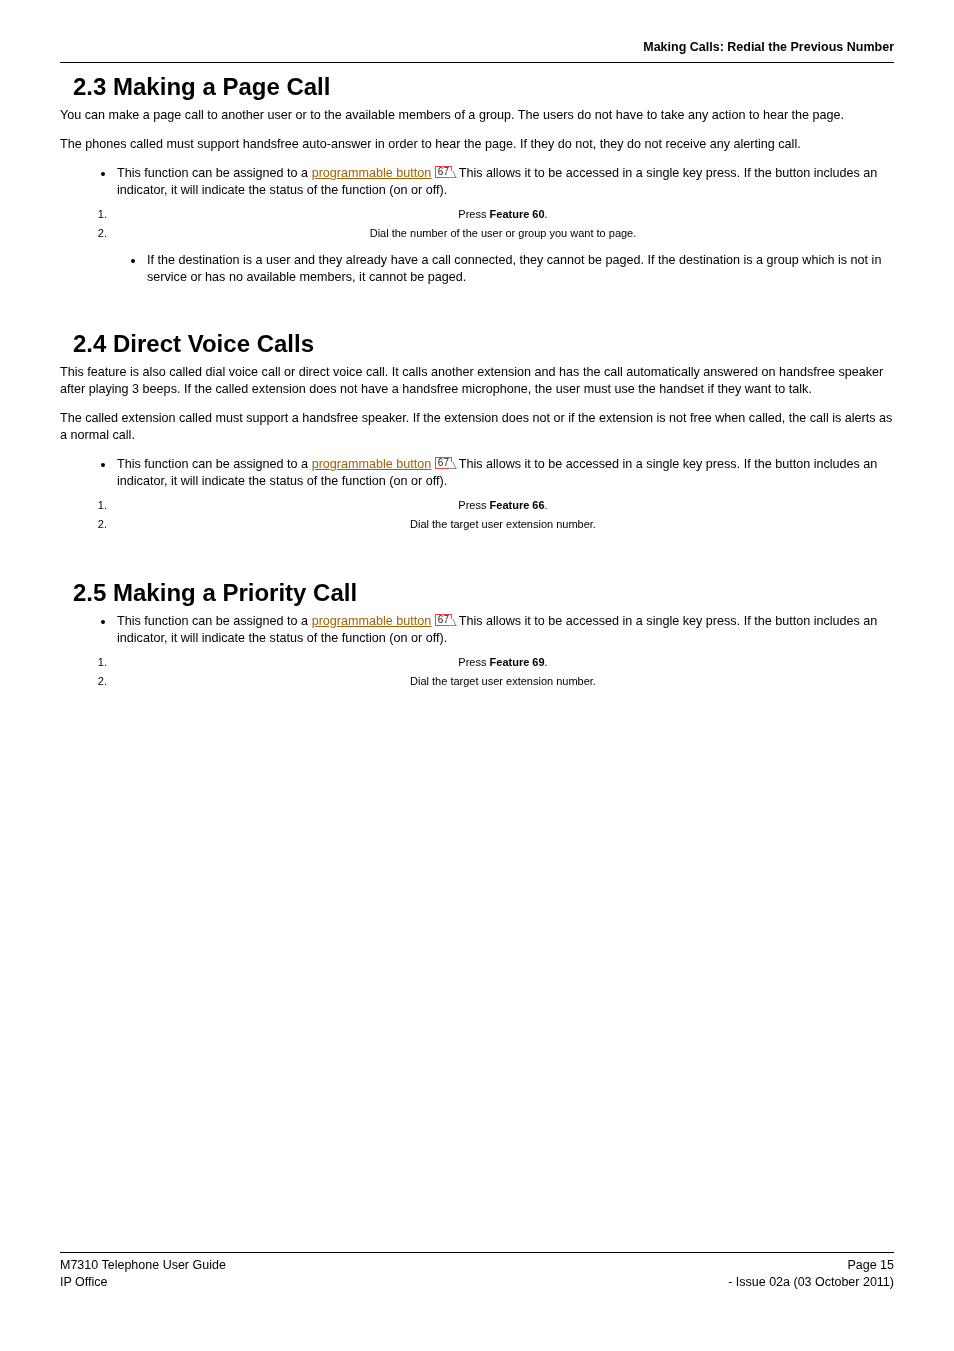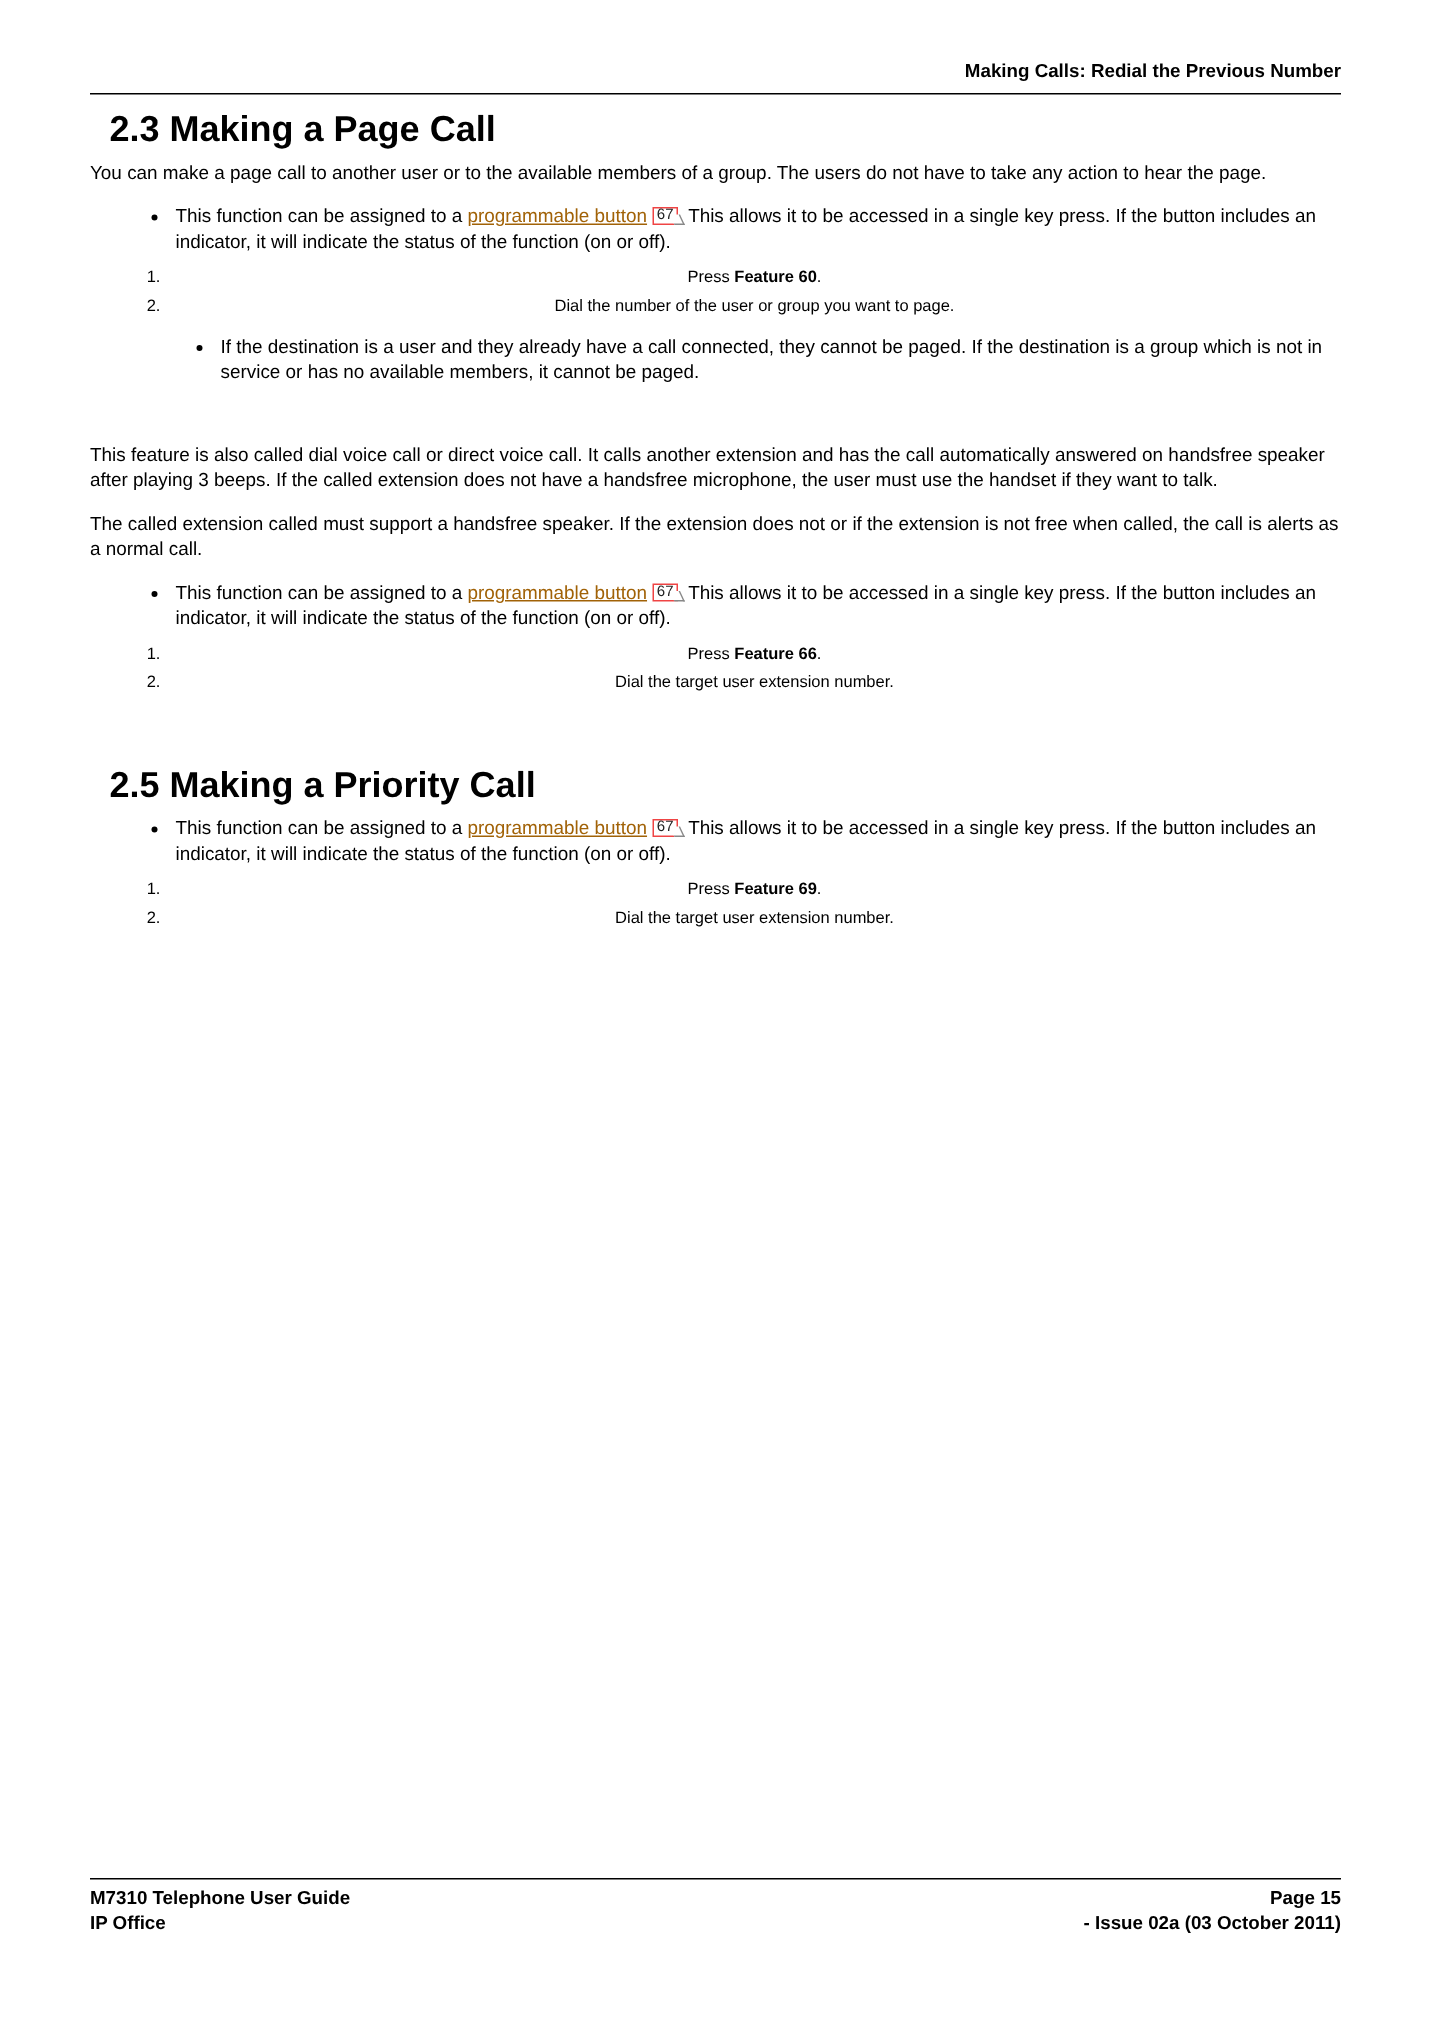--- a/index.html
+++ b/index.html
@@ -96,34 +96,35 @@
     bottom: 60px;
   }
   .footer-rule {
     border-top: 1.5px solid #000;
     margin-bottom: 4px;
   }
   .footer-row {
     display: flex;
     justify-content: space-between;
     font-size: 12.5px;
-    font-weight: bold;
+    font-weight: normal;
     line-height: 1.35;
   }
 </style>
 </head>
 <body>
 
 <div class="page">
 
   <div class="breadcrumb">Making Calls: Redial the Previous Number</div>
   <div class="top-rule"></div>
 
   <h2>2.3 Making a Page Call</h2>
   <p class="body">You can make a page call to another user or to the available members of a group. The users do not have to take any action to hear the page.</p>
+  <p class="body">The phones called must support handsfree auto-answer in order to hear the page. If they do not, they do not receive any alerting call.</p>
 
   <ul class="bul">
     <li>
       <span>This function can be assigned to a </span><a href="#" class="link">programmable button</a>
       <span class="pageref">67</span><span>. This allows it to be accessed in a single key press. If the button includes an indicator, it will indicate the status of the function (on or off).</span>
     </li>
   </ul>
 
   <ol class="steps">
     <li>
@@ -131,20 +132,21 @@
     </li>
     <li>Dial the number of the user or group you want to page.</li>
   </ol>
 
   <ul class="bul nested">
     <li>If the destination is a user and they already have a call connected, they cannot be paged. If the destination is a group which is not in service or has no available members, it cannot be paged.</li>
   </ul>
 
   <div class="section-gap"></div>
 
+  <h2>2.4 Direct Voice Calls</h2>
   <p class="body">This feature is also called dial voice call or direct voice call. It calls another extension and has the call automatically answered on handsfree speaker after playing 3 beeps. If the called extension does not have a handsfree microphone, the user must use the handset if they want to talk.</p>
   <p class="body">The called extension called must support a handsfree speaker. If the extension does not or if the extension is not free when called, the call is alerts as a normal call.</p>
 
   <ul class="bul">
     <li>
       <span>This function can be assigned to a </span><a href="#" class="link">programmable button</a>
       <span class="pageref">67</span><span>. This allows it to be accessed in a single key press. If the button includes an indicator, it will indicate the status of the function (on or off).</span>
     </li>
   </ul>
 

